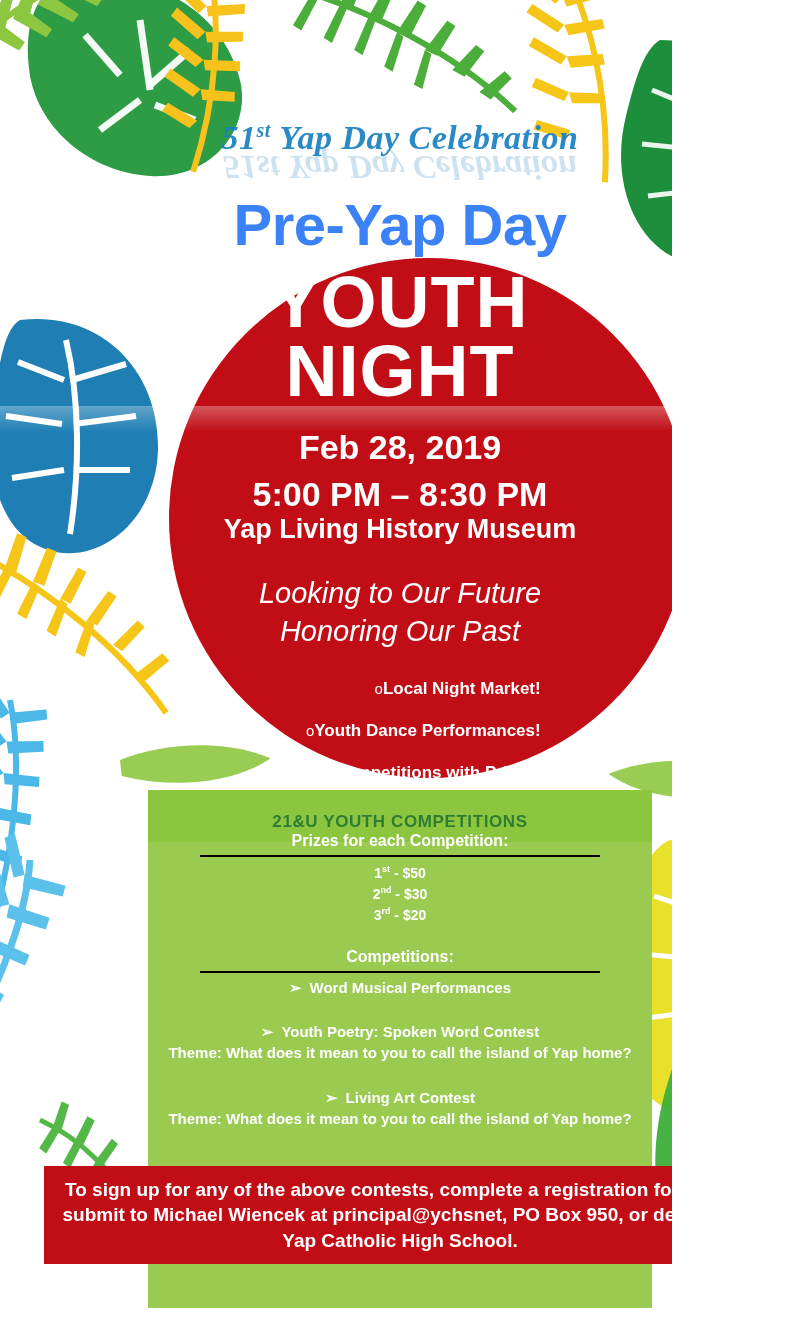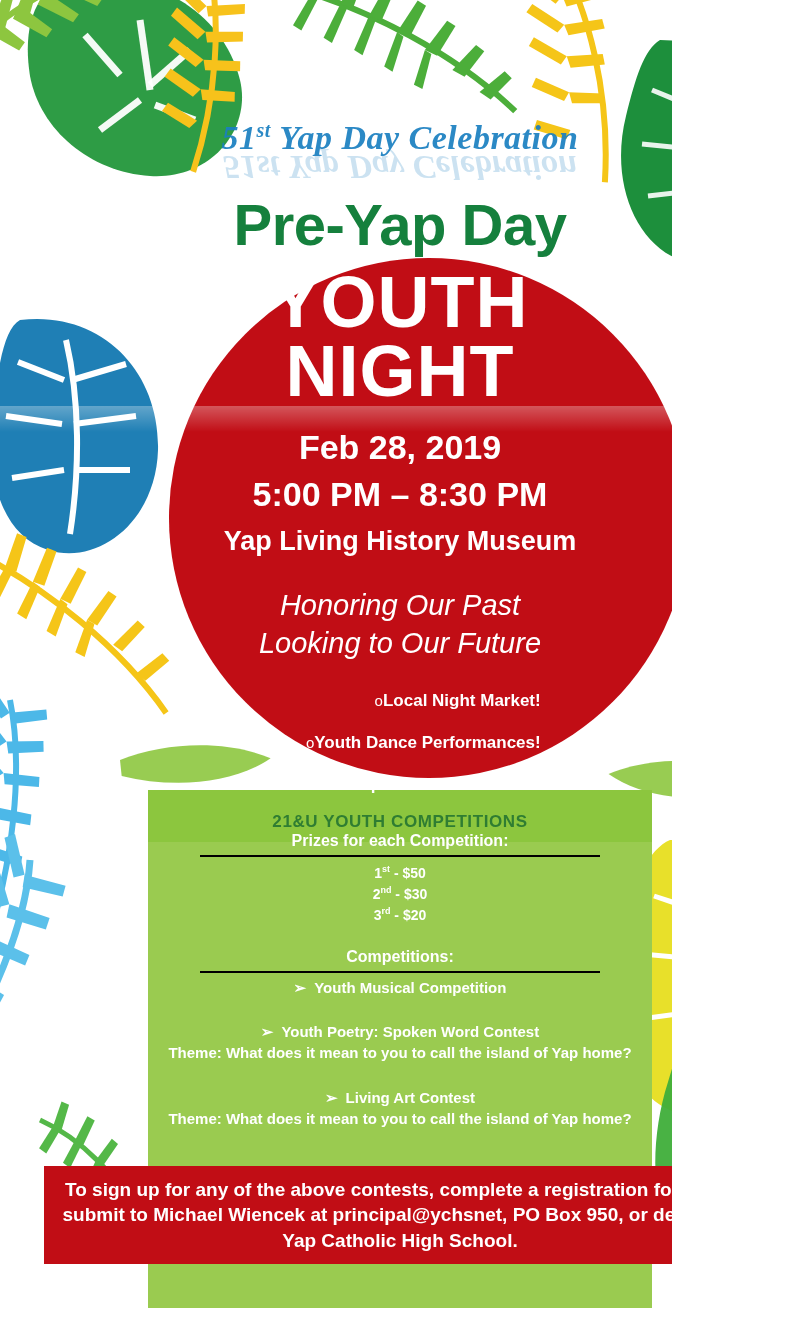--- a/index.html
+++ b/index.html
@@ -43,21 +43,21 @@
     color: #1a7fc1;
     transform: scaleY(-1);
     opacity: .22;
     line-height: .8;
     margin-top: -2px;
   }
   .preyap {
     margin-top: 10px;
     font-size: 58px;
     font-weight: bold;
-    color: #15803d;
+    color: #3b82f6;
     letter-spacing: -.5px;
   }
 
   
   .red-circle {
     position: absolute;
     left: 169px; top: 258px;
     width: 520px; height: 520px;
     background: #c10d15;
     border-radius: 50%;
@@ -91,21 +91,21 @@
     left: 0; right: 0; bottom: -26px;
     height: 26px;
     background: linear-gradient(to bottom, rgba(255,255,255,.30), rgba(255,255,255,0));
   }
   .date {
     margin-top: 22px;
     font-size: 34px;
     font-weight: bold;
   }
   .time { margin-top: 8px; font-size: 34px; font-weight: bold; }
-  .venue { margin-top: 12px; font-size: 27px; font-weight: bold; }
+  .venue { margin-top: 0; font-size: 27px; font-weight: bold; }
   .tagline {
     margin-top: 30px;
     font-size: 29px;
     font-style: italic;
     line-height: 1.3;
   }
   .bullets {
     margin-top: 28px;
     display: inline-block;
     text-align: right;
@@ -459,22 +459,22 @@
     <div class="preyap">Pre-Yap Day</div>
   </div>
 
   <div class="circle-text">
     <div class="youth">YOUTH</div>
     <div class="night">NIGHT</div>
     <div class="date">Feb 28, 2019</div>
     <div class="time">5:00 PM – 8:30 PM</div>
     <div class="venue">Yap Living History Museum</div>
     <div class="tagline">
+      <div>Looking to Our Future</div>
       <div>Honoring Our Past</div>
-      <div>Looking to Our Future</div>
     </div>
     <div class="bullets">
       <div class="bullet">
         <span class="mark">o</span><span>Local Night Market!</span>
       </div>
       <div class="bullet">
         <span class="mark">o</span><span>Youth Dance Performances!</span>
       </div>
       <div class="bullet">
         <span class="mark">o</span><span>Youth Competitions with Prizes!</span>
@@ -496,21 +496,21 @@
       <span>2</span><sup>nd</sup><span> - $30</span>
     </div>
     <div class="prize-line">
       <span>3</span><sup>rd</sup><span> - $20</span>
     </div>
 
     <div class="comp-head">Competitions:</div>
     <div class="rule"></div>
 
     <div class="comp-item">
-      <span class="arrow">➢</span><span>Youth Musical Competition</span>
+      <span class="arrow">➢</span><span>Word Musical Performances</span>
     </div>
 
     <div class="comp-gap"></div>
 
     <div class="comp-item">
       <span class="arrow">➢</span><span>Youth Poetry: Spoken Word Contest</span>
     </div>
     <div class="comp-theme">Theme: What does it mean to you to call the island of Yap home?</div>
 
     <div class="comp-gap"></div>

